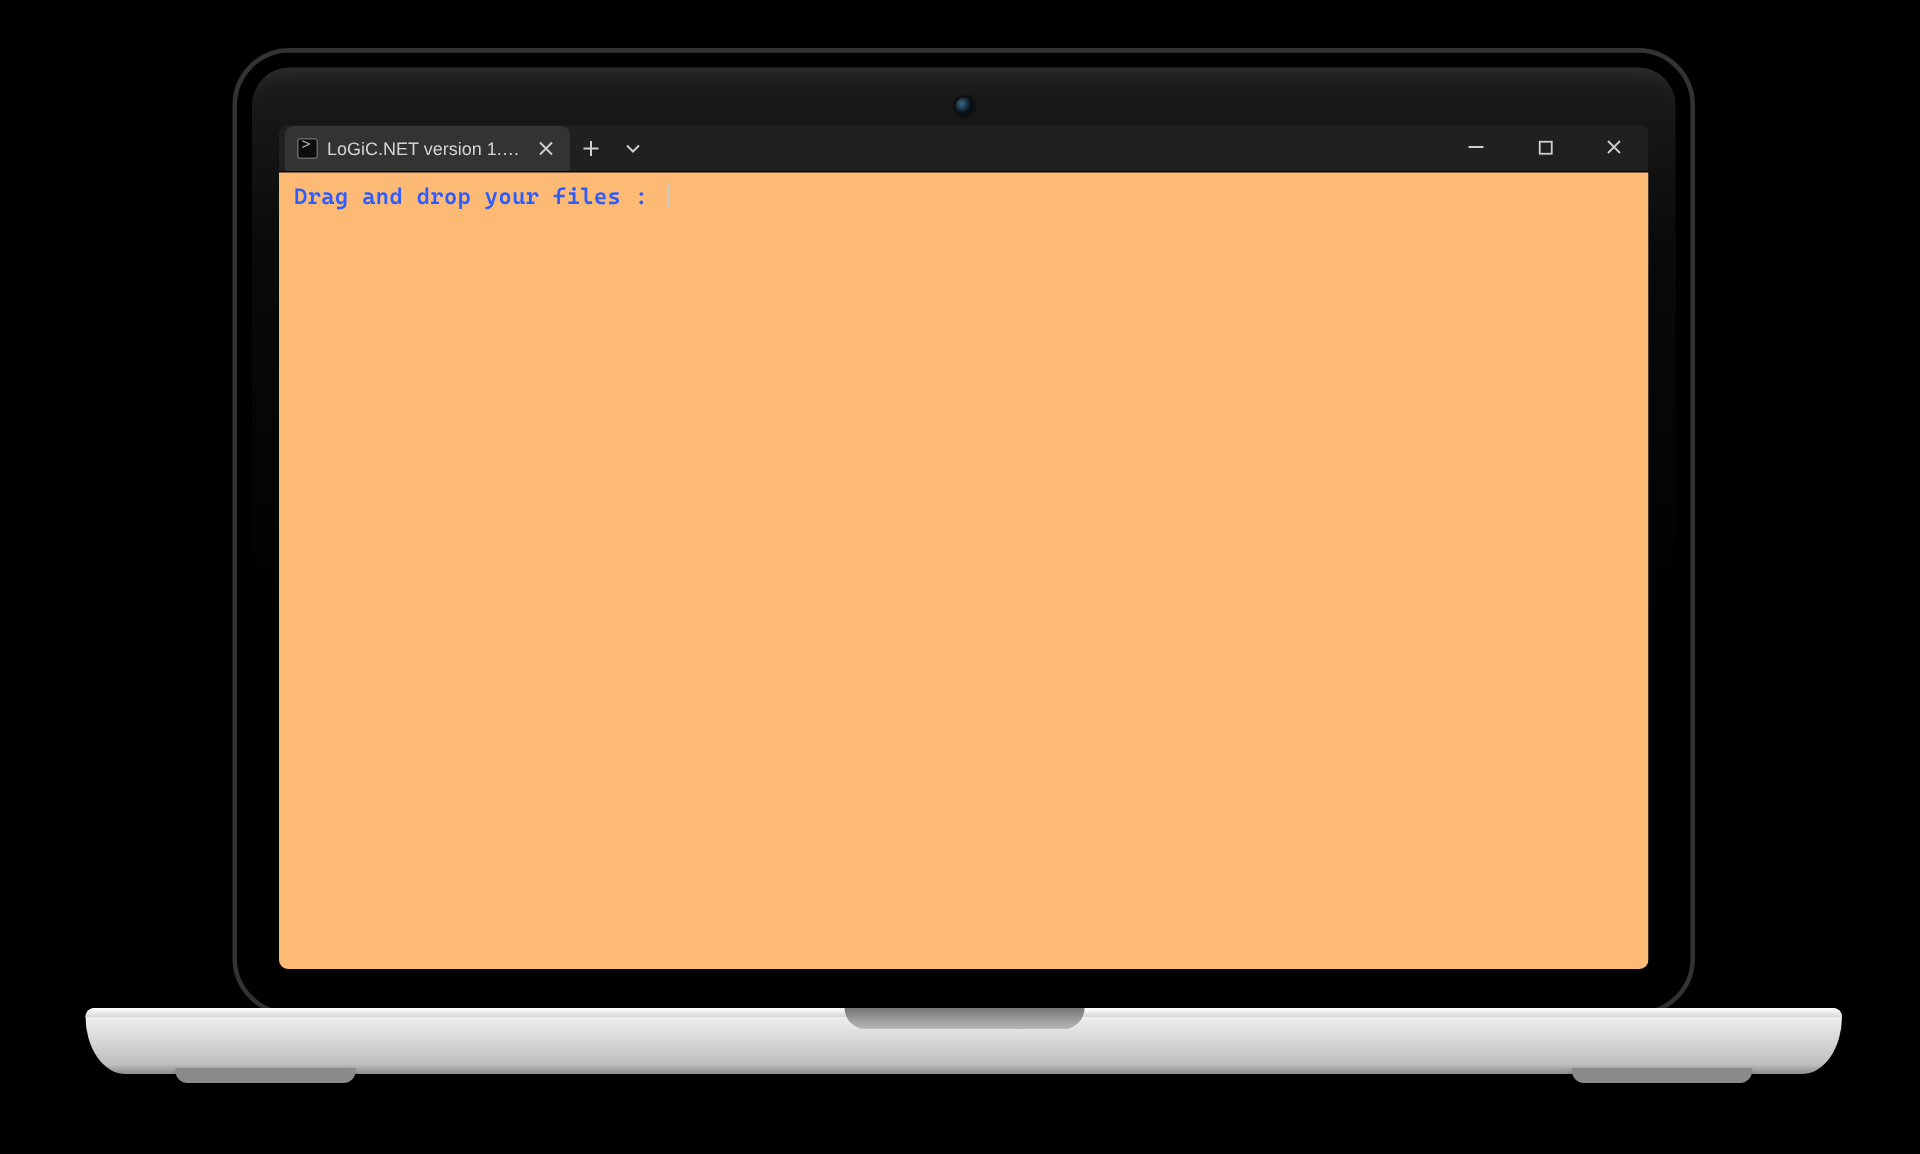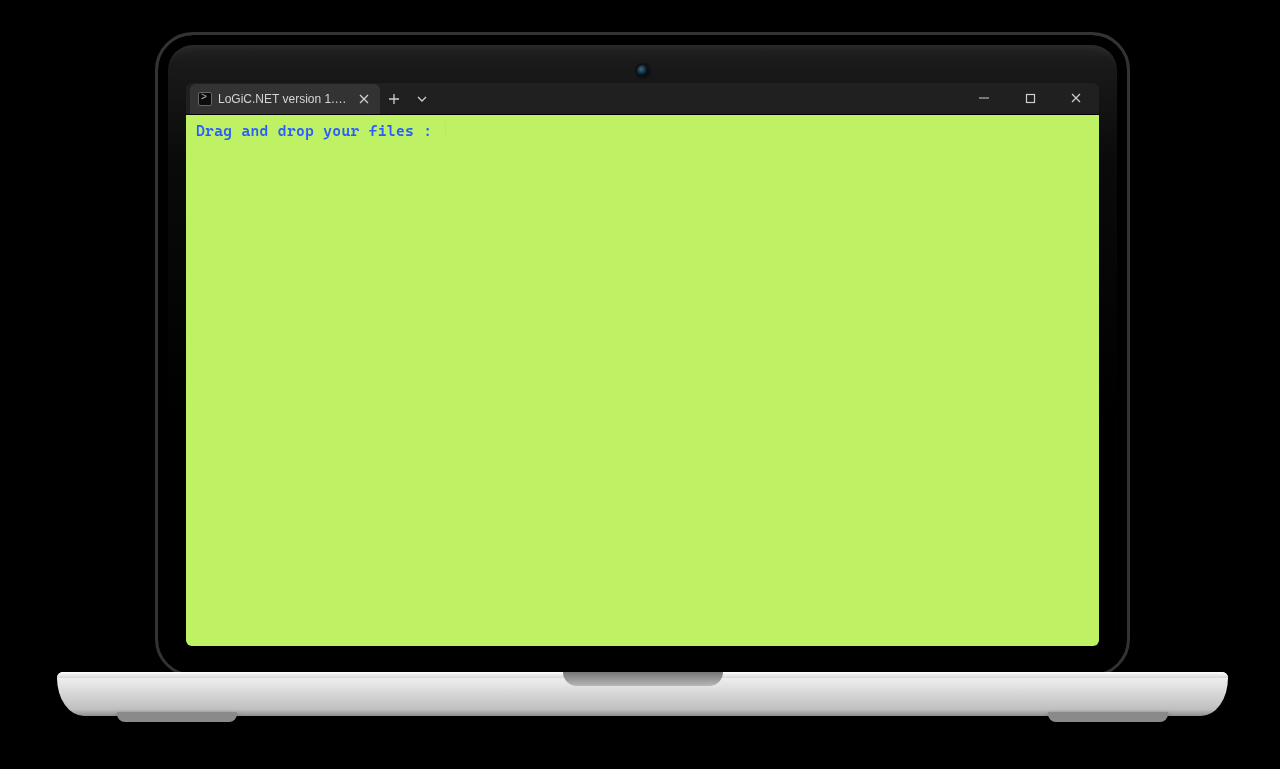--- a/index.html
+++ b/index.html
@@ -92,21 +92,21 @@
       color:#cfcfcf; font-size:14px;
     }
     .win-controls{ margin-left:auto; display:flex; }
     .win-btn{
       width:46px; height:32px; display:flex; align-items:center; justify-content:center;
       color:#cfcfcf;
     }
 
     .term-body{
       position:absolute; left:0; right:0; top:32px; bottom:0;
-      background:#bef264;
+      background:#fdba74;
       font-family: "Cascadia Mono","Consolas",monospace;
       font-size:15px; line-height:20px;
       padding:6px 10px;
       color:#cccccc;
     }
     .prompt{ color:#2b5cff; font-weight:600; letter-spacing:.3px; }
     .cursor{
       display:inline-block; width:1px; height:16px; background:#cccccc;
       vertical-align:-2px; margin-left:4px;
       animation: blink 1s steps(1) infinite;

